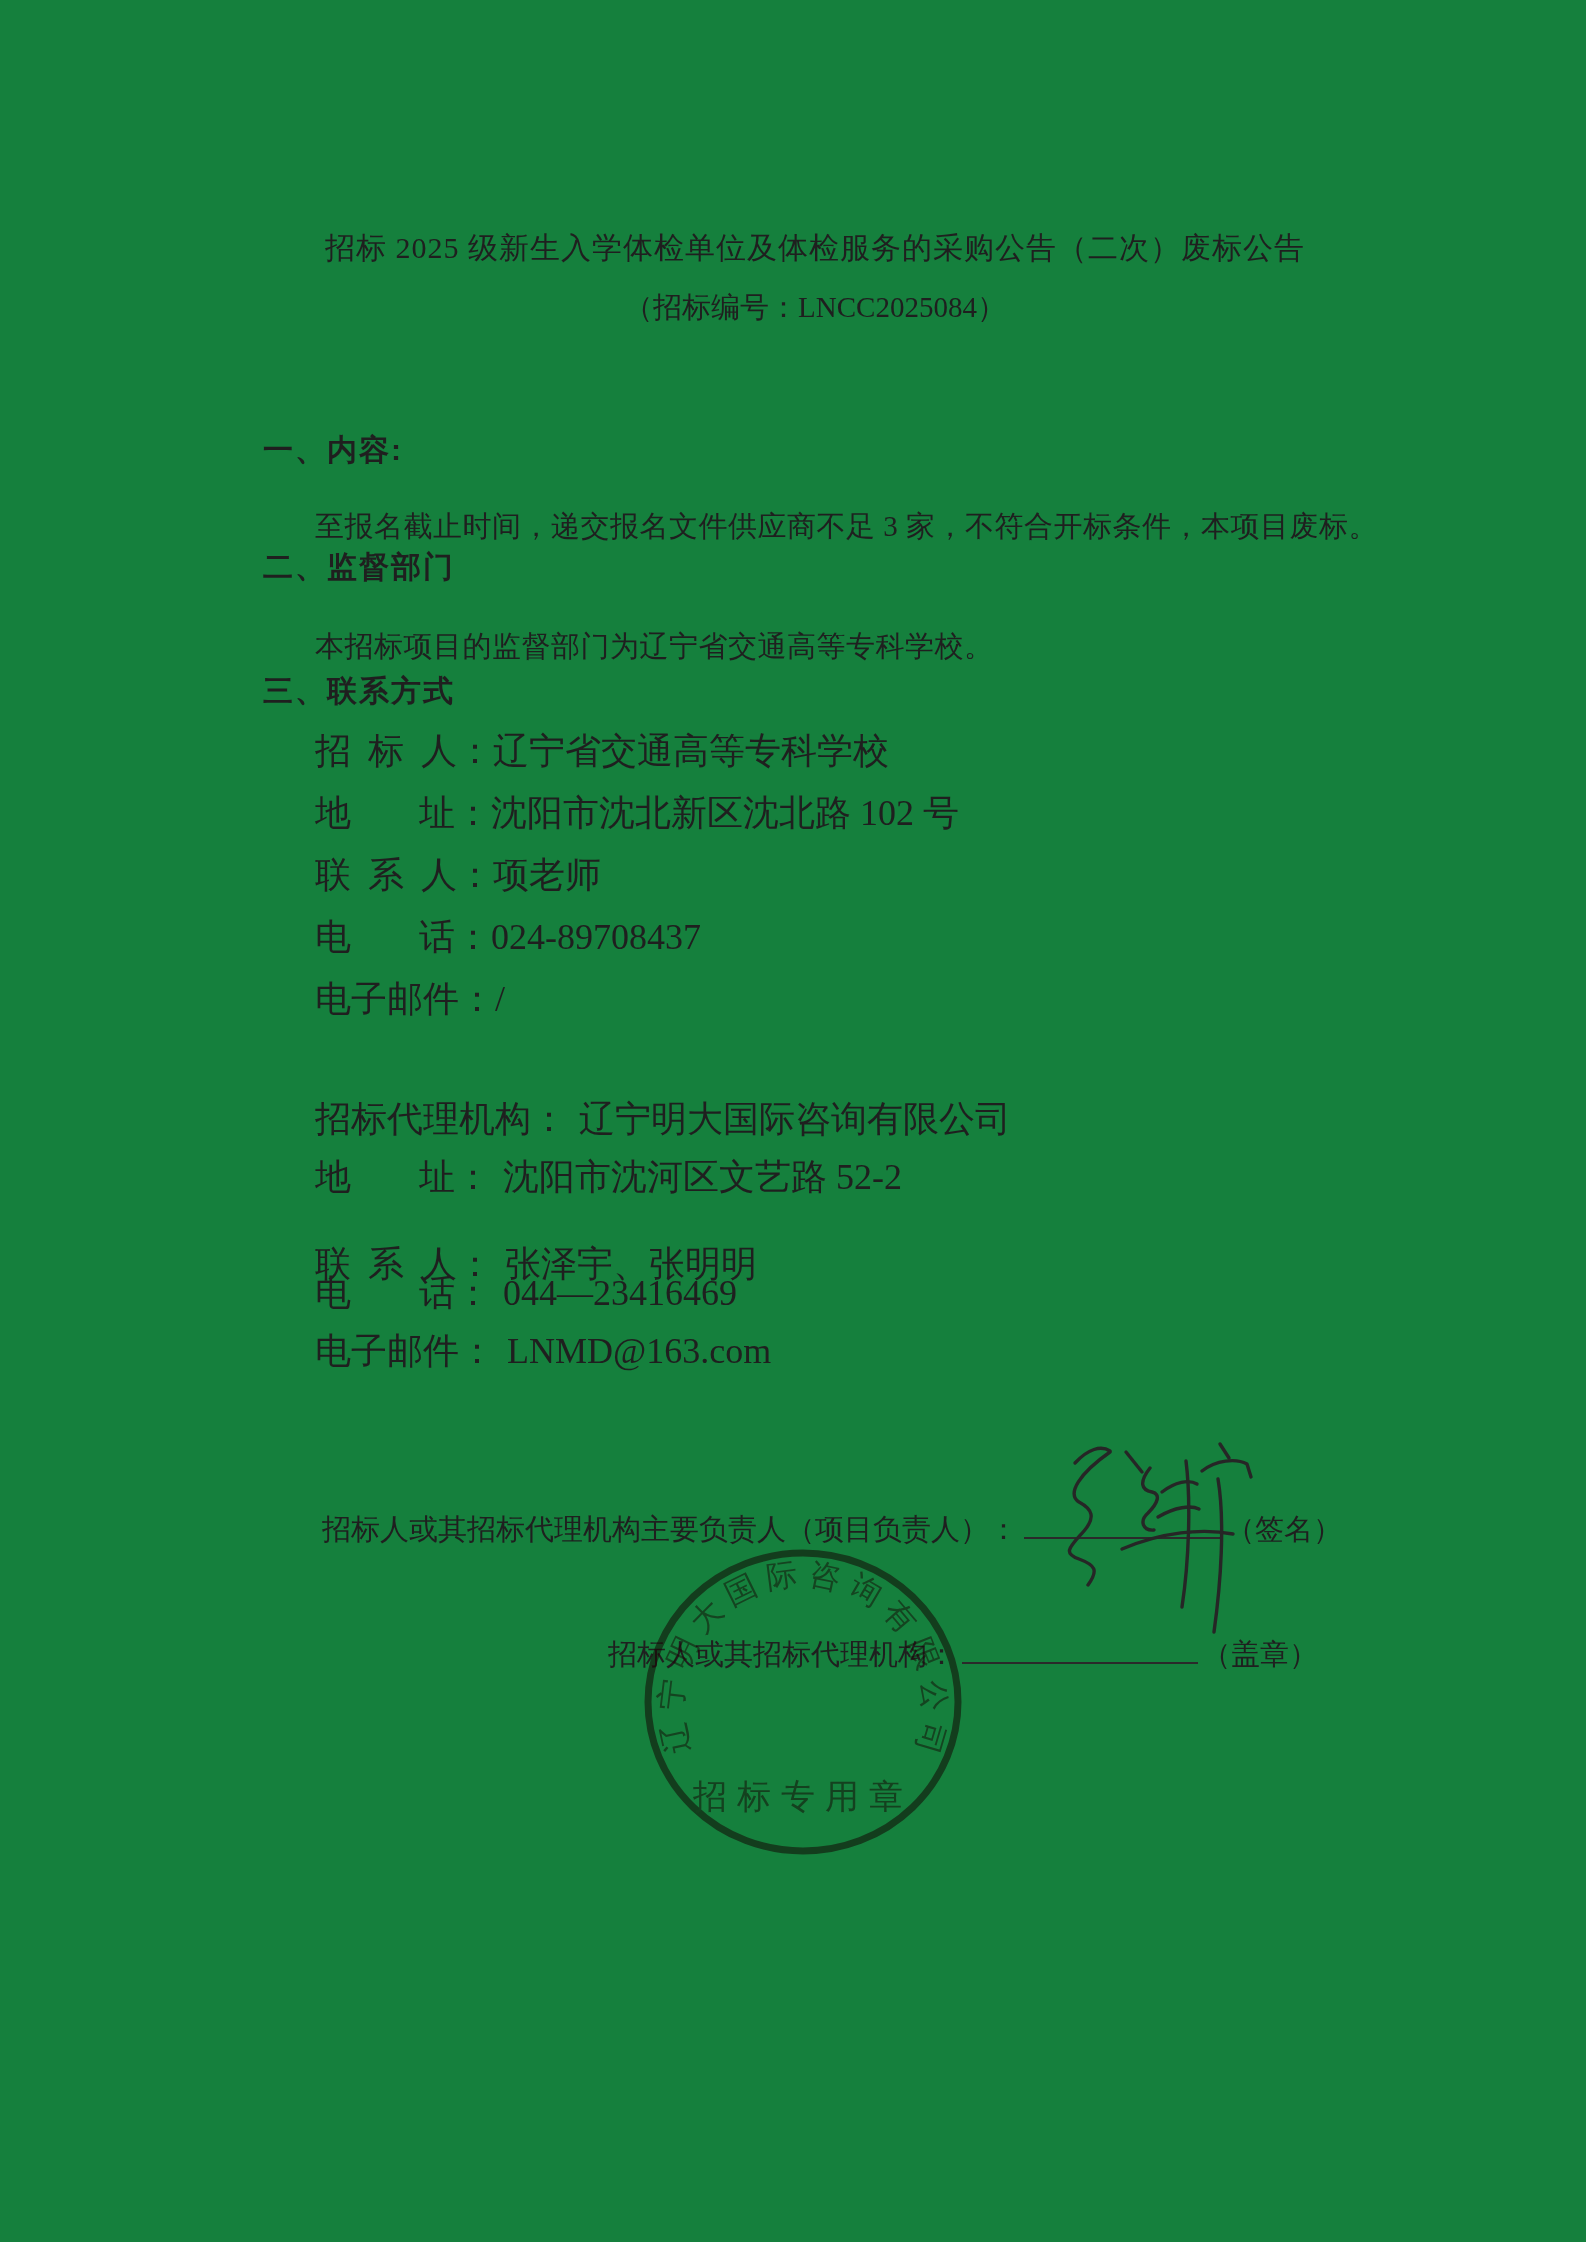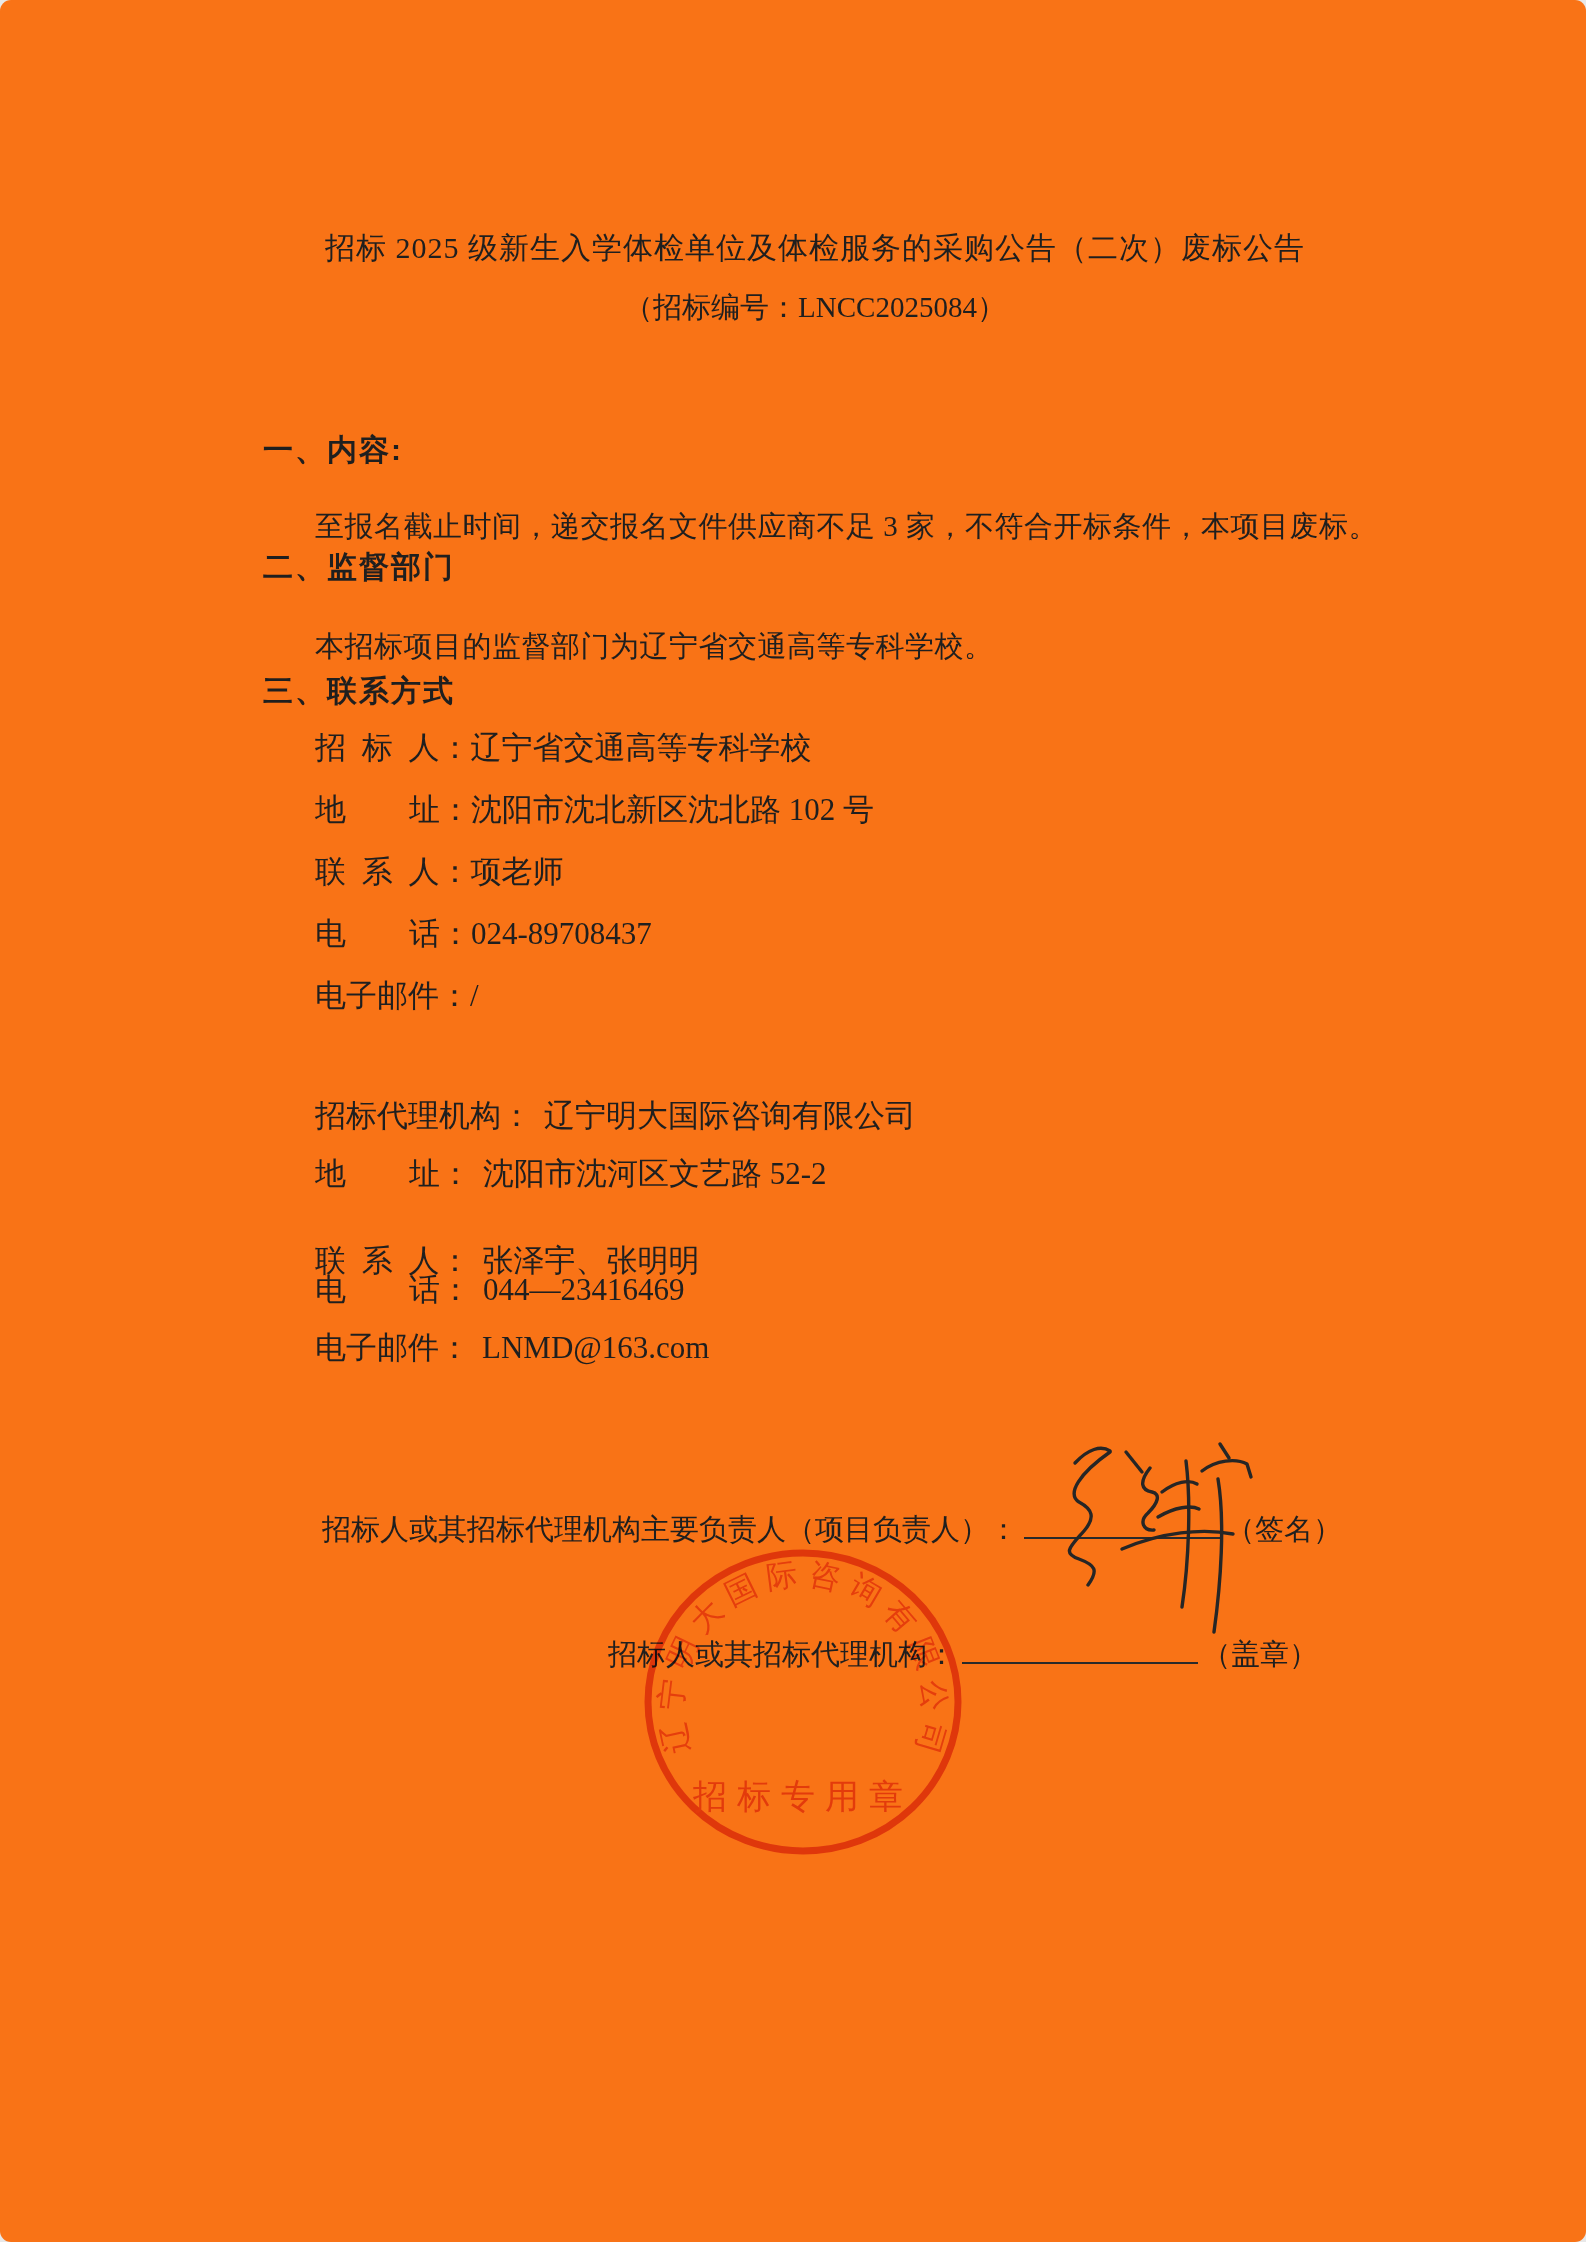--- a/index.html
+++ b/index.html
@@ -1,24 +1,23 @@
 <!DOCTYPE html>
 <html><head>
 <meta charset="utf-8">
 <style>
   html,body{margin:0;padding:0;background:#e8e8e8;}
   .page{
     position:relative;
     width:1586px;height:2242px;
     margin:0 auto;
-    background:#f97316;
+    background:#15803d;
     font-family:"Liberation Serif","DejaVu Serif",serif;
     color:#1f1f1f;
     overflow:hidden;
-    border-radius:11px;
   }
   .abs{position:absolute;white-space:pre;}
   .doc-title{
     left:0;right:0;top:228px;
     text-align:center;
     font-size:30px;
     letter-spacing:1px;
     transform:translateX(22px);
     white-space:nowrap;
   }
@@ -37,21 +36,21 @@
     letter-spacing:2px;
   }
   .body-line{
     left:315px;
     font-size:29px;
     letter-spacing:0.5px;
     margin-top:16px;
   }
   .contact-row{
     left:315px;
-    font-size:31px;
+    font-size:36px;
   }
   .contact-row .lbl{white-space:pre;word-spacing:8px;}
   .contact-row .val{white-space:pre;}
   .agency .val{padding-left:12px;}
   .sig-line{
     font-size:29px;
     white-space:nowrap;
   }
   .blank-underline{
     display:inline-block;

